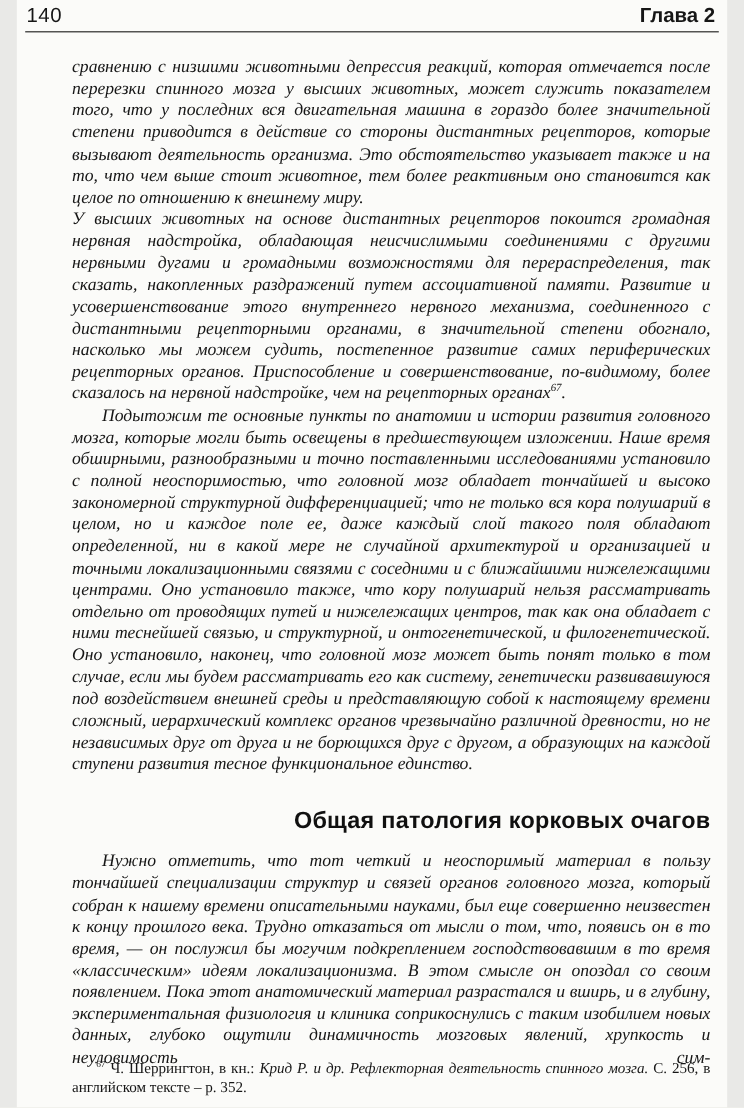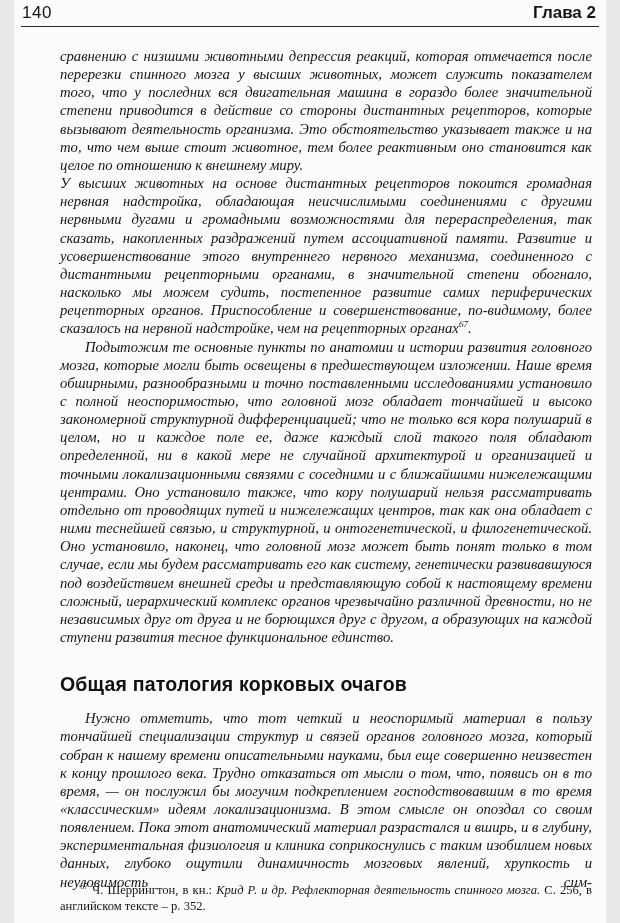--- a/index.html
+++ b/index.html
@@ -39,21 +39,21 @@
   .para { margin: 0; font-style: italic; }
   .para.indent { text-indent: 1.7em; }
   .para.cont { text-align-last: justify; }
   .section-heading {
     font-family: "Liberation Sans", sans-serif;
     font-weight: 700;
     font-size: 19.5px;
     letter-spacing: 0.2px;
     margin: 26px 0 13px 0;
     text-indent: 0;
-    text-align: left;
+    text-align: right;
     color: #101010;
   }
   sup {
     font-size: 0.62em;
     vertical-align: super;
     line-height: 0;
   }
   .footnote {
     position: absolute;
     left: 46px;

